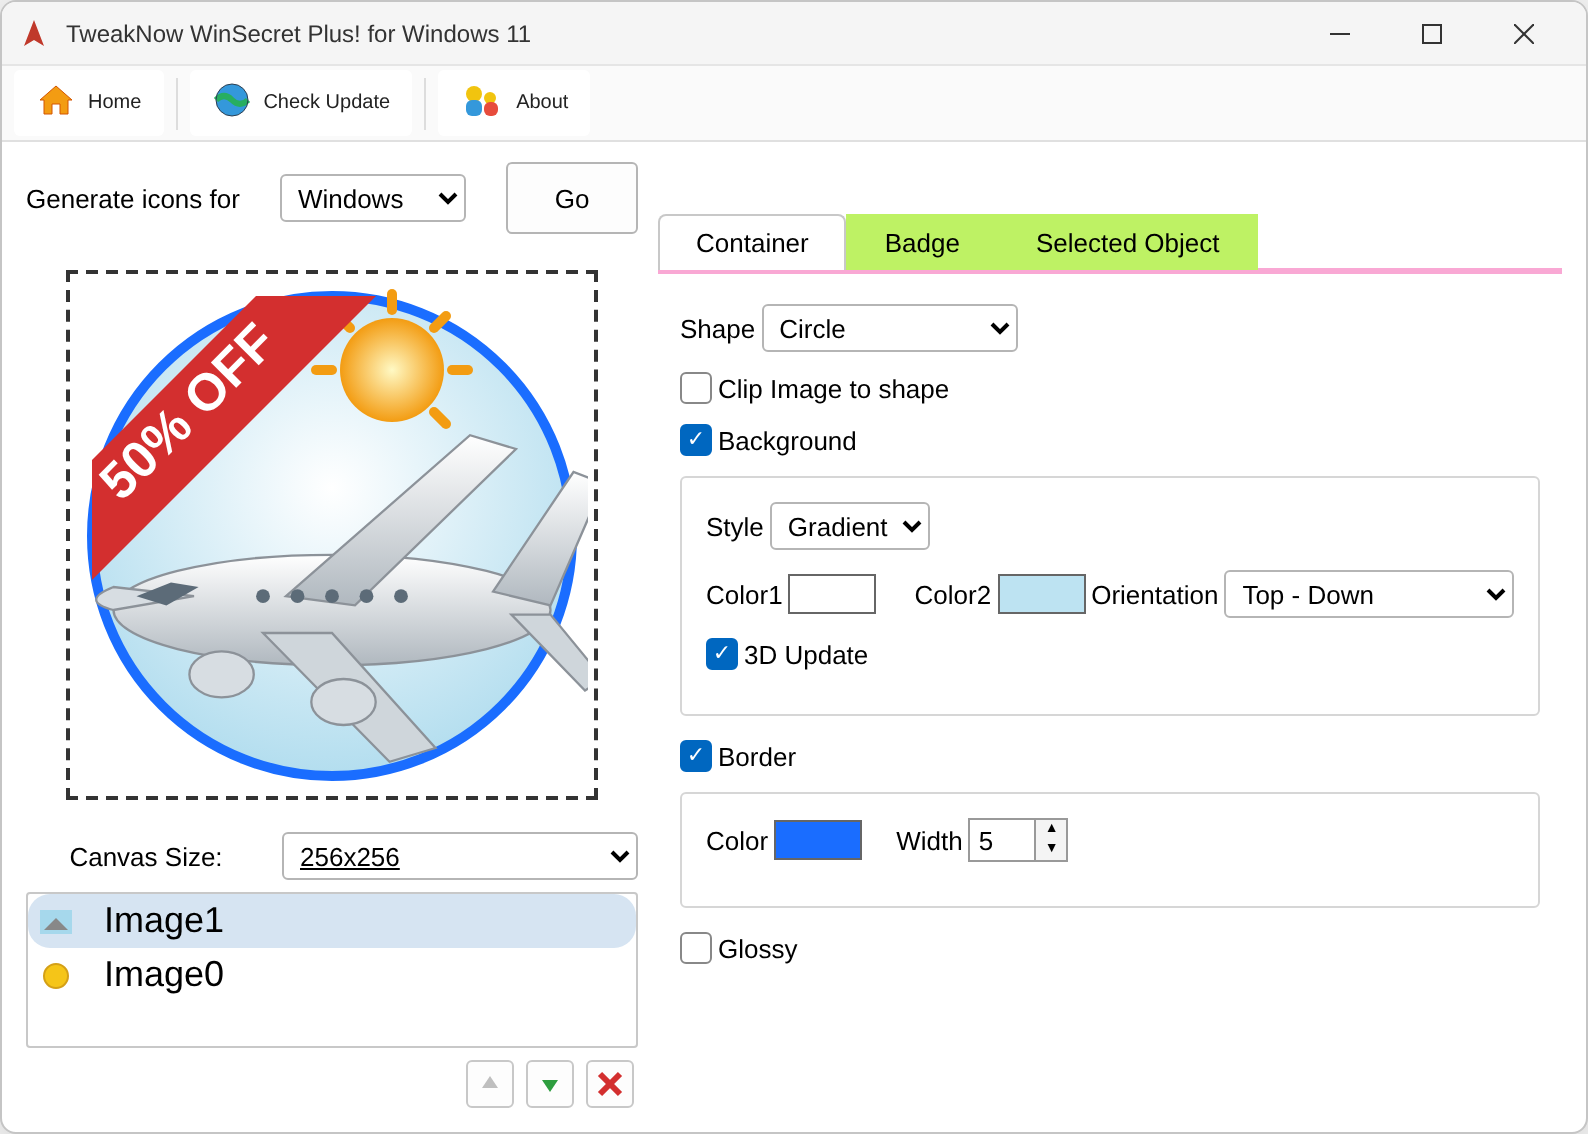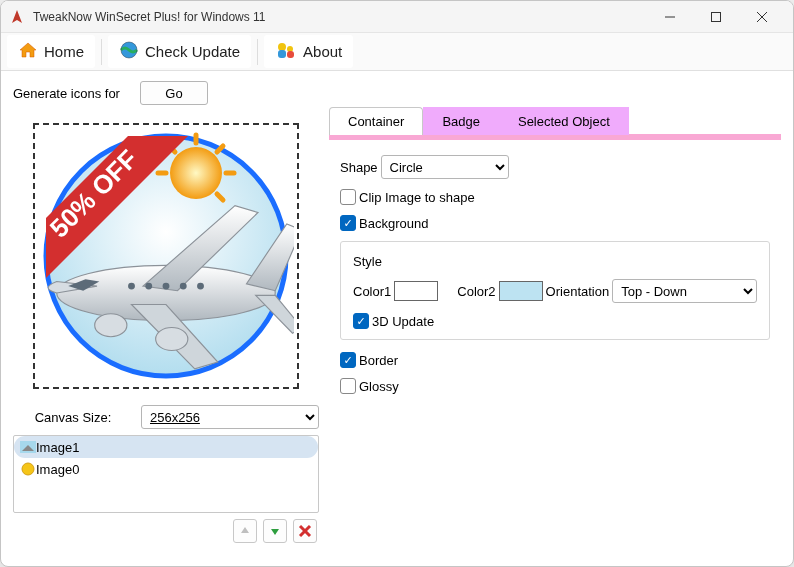--- a/index.html
+++ b/index.html
@@ -3,47 +3,47 @@
 <meta charset="utf-8">
 <style>
   * { box-sizing: border-box; font-family: 'Segoe UI', Tahoma, sans-serif; }
   body { margin: 0; background: #f0f0f0; }
   .window { width: 794px; height: 567px; background: #fff; border: 1px solid #c5c5c5; border-radius: 8px; overflow: hidden; display: flex; flex-direction: column; box-shadow: 0 4px 16px rgba(0,0,0,0.1); }
   .titlebar { height: 32px; background: #f5f5f5; display: flex; align-items: center; padding: 0 8px; border-bottom: 1px solid #e5e5e5; }
   .titlebar .app-icon { width: 16px; height: 16px; margin-right: 8px; }
   .titlebar .title { flex: 1; font-size: 12px; color: #333; }
   .titlebar .win-btn { width: 46px; height: 32px; display: flex; align-items: center; justify-content: center; color: #666; }
   .toolbar { height: 38px; background: #fafafa; border-bottom: 1px solid #e0e0e0; display: flex; align-items: center; gap: 4px; padding: 0 6px; }
-  .tool-btn { display: flex; align-items: center; gap: 6px; padding: 4px 10px; font-size: 15px; color: #222; border: 1px solid transparent; border-radius: 3px; background: #fff; }
+  .tool-btn { display: flex; align-items: center; gap: 6px; padding: 4px 10px; font-size: 10px; color: #222; border: 1px solid transparent; border-radius: 3px; background: #fff; }
   .tool-sep { width: 1px; height: 26px; background: #ddd; margin: 0 2px; }
   .content { flex: 1; display: flex; padding: 10px 12px 12px 12px; gap: 10px; overflow: hidden; }
   .left { width: 306px; display: flex; flex-direction: column; }
   .gen-row { display: flex; align-items: center; gap: 20px; margin-bottom: 18px; font-size: 13px; }
   .select, select { font-size: 13px; padding: 2px 4px; border: 1px solid #b5b5b5; border-radius: 3px; background: #fff; height: 24px; }
-  .btn { font-size: 13px; padding: 2px 0; width: 68px; text-align: center; border: 1px solid #b5b5b5; border-radius: 3px; background: #fdfdfd; height: 24px; }
+  .btn { font-size: 13px; padding: 2px 0; width: 68px; text-align: center; border: 1px solid #b5b5b5; border-radius: 3px; background: #fdfdfd; height: 36px; }
   .canvas-wrap { width: 266px; height: 266px; margin: 0 auto 10px auto; border: 2px dashed #333; display: flex; align-items: center; justify-content: center; position: relative; background: #fff; }
   .canvas-svg { width: 256px; height: 256px; }
   .size-row { display: flex; align-items: center; gap: 8px; margin-top: 6px; font-size: 13px; }
   .size-row label { flex: 0 0 120px; text-align: center; }
   .size-row select { flex: 1; text-decoration: underline; }
   .layers { border: 1px solid #c8c8c8; border-radius: 2px; margin-top: 6px; height: 78px; background: #fff; overflow: auto; }
-  .layer-row { display: flex; align-items: center; gap: 0; padding: 3px 6px; font-size: 13px; border-radius: 11px; }
+  .layer-row { display: flex; align-items: center; gap: 16px; padding: 3px 6px; font-size: 18px; border-radius: 11px; }
   .layer-row.sel { background: #d6e4f2; }
   .layer-icon { width: 16px; height: 16px; display: inline-flex; align-items: center; justify-content: center; }
   .layer-btns { display: flex; justify-content: flex-end; gap: 6px; margin-top: 6px; padding-right: 2px; }
   .icon-btn { width: 24px; height: 24px; border: 1px solid #c8c8c8; border-radius: 3px; background: #fdfdfd; display: flex; align-items: center; justify-content: center; }
   .right { flex: 1; display: flex; flex-direction: column; padding-top: 26px; }
-  .tabs { display: flex; border-bottom: 6px solid #f9a8d4; }
-  .tab { padding: 6px 18px; font-size: 13px; border: 1px solid transparent; border-bottom: none; margin-bottom: -1px; background: #f0abfc; }
+  .tabs { display: flex; border-bottom: 3px solid #f9a8d4; }
+  .tab { padding: 6px 18px; font-size: 13px; border: 1px solid transparent; border-bottom: none; margin-bottom: -1px; background: #bef264; }
   .tab.active { border-color: #c8c8c8; background: #fff; border-top-left-radius: 4px; border-top-right-radius: 4px; }
   .panel { border: 1px solid transparent; padding: 14px 10px; font-size: 13px; }
   .row { display: flex; align-items: center; gap: 3px; margin-bottom: 10px; }
   .checkbox { width: 16px; height: 16px; border: 1px solid #888; border-radius: 3px; display: inline-flex; align-items: center; justify-content: center; background: #fff; flex-shrink: 0; }
   .checkbox.checked { background: #0067c0; border-color: #0067c0; color: #fff; font-size: 11px; line-height: 1; }
-  .fieldset { border: 1px solid #d6d6d6; border-radius: 3px; padding: 12px 12px 10px 12px; margin: 4px 0 12px 0; }
+  .fieldset { border: 1px solid #d6d6d6; border-radius: 3px; padding: 12px 12px 22px 12px; margin: 4px 0 12px 0; }
   .color-swatch { width: 44px; height: 20px; border: 1px solid #666; display: inline-block; }
   .spinner { display: inline-flex; align-items: stretch; border: 1px solid #999; height: 22px; }
   .spinner input { width: 32px; border: none; outline: none; font-size: 13px; padding: 0 4px; }
   .spinner .arrows { width: 16px; display: flex; flex-direction: column; border-left: 1px solid #999; }
   .spinner .arrows div { flex: 1; font-size: 7px; text-align: center; background: #f4f4f4; line-height: 10px; }
   label { white-space: nowrap; }
 </style>
 </head>
 <body>
 
@@ -100,20 +100,23 @@
           </svg></span>
       <span>About</span>
     </div>
   </div>
 
   <div class="content">
 
     <div class="left">
       <div class="gen-row">
         <label>Generate icons for</label>
+        <select class="select" style="width:96px">
+          <option>Windows</option>
+        </select>
         <button class="btn">Go</button>
       </div>
 
       <div class="canvas-wrap">
         <svg class="canvas-svg" viewBox="0 0 256 256">
           <defs>
             <radialGradient id="bg" cx="50%" cy="40%" r="70%">
               <stop offset="0%" stop-color="#ffffff"></stop>
               <stop offset="100%" stop-color="#a6d8ec"></stop>
             </radialGradient>
@@ -235,40 +238,55 @@
         </div>
 
         <div class="row">
           <span class="checkbox checked">✓</span>
           <label>Background</label>
         </div>
 
         <div class="fieldset">
           <div class="row">
             <label>Style</label>
+            <select style="width:80px"><option>Gradient</option></select>
           </div>
           <div class="row" style="flex-wrap:nowrap">
             <label>Color1</label>
             <span class="color-swatch" style="background:#ffffff"></span>
             <label style="margin-left:16px">Color2</label>
             <span class="color-swatch" style="background:#bde3f2"></span>
             <label style="">Orientation</label>
             <select style="flex:1;min-width:120px"><option>Top - Down</option></select>
           </div>
           <div class="row" style="margin-bottom:0">
             <span class="checkbox checked">✓</span>
             <label>3D Update</label>
           </div>
         </div>
 
         <div class="row">
           <span class="checkbox checked">✓</span>
           <label>Border</label>
         </div>
 
+        <div class="fieldset">
+          <div class="row" style="margin-bottom:0">
+            <label>Color</label>
+            <span class="color-swatch" style="background:#1a6dff"></span>
+            <label style="margin-left:14px">Width</label>
+            <span class="spinner">
+              <input value="5" style="">
+              <span class="arrows">
+                  <div>▲</div>
+                  <div>▼</div>
+                </span>
+            </span>
+          </div>
+        </div>
 
         <div class="row">
           <span class="checkbox"></span>
           <label>Glossy</label>
         </div>
 
       </div>
     </div>
 
   </div>

